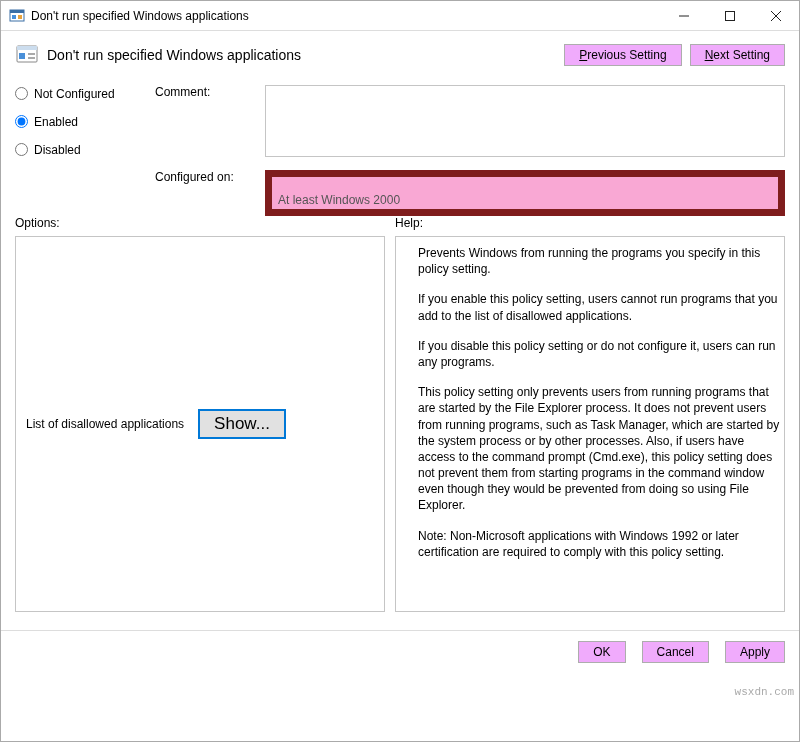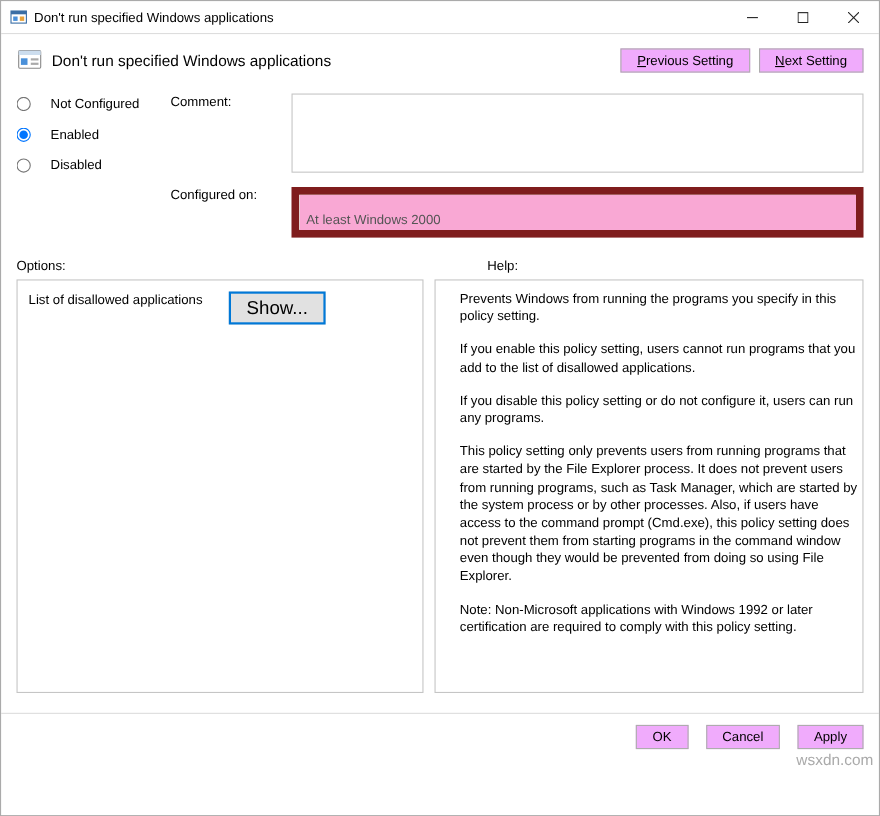--- a/index.html
+++ b/index.html
@@ -59,21 +59,21 @@
   }
   .wbtn .mn { text-decoration: underline; }
   .config-grid {
     display: grid;
     grid-template-columns: 140px 110px 1fr;
     column-gap: 0;
     row-gap: 10px;
     align-items: start;
   }
   .radio-col { grid-column: 1; display: flex; flex-direction: column; gap: 14px; padding-top: 2px;}
-  .radio-item { display: flex; align-items: flex-end; gap: 18px; }
+  .radio-item { display: flex; align-items: flex-start; gap: 6px; }
   .radio-item input { margin: 0; }
   .lbl-col1 { grid-column: 2; }
   .fld-col { grid-column: 3; }
   textarea.comment {
     width: 100%;
     height: 72px;
     resize: none;
     border: 1px solid #c5c5c5;
     font-family: inherit;
     font-size: 12px;
@@ -85,38 +85,36 @@
     height: 42px;
     border: 7px solid #7f1d1d;
     background: #f9a8d4;
     padding: 16px 6px;
     position: relative;
     overflow-y: scroll;
     color: #555;
   }
   .section-labels {
     display: flex;
-    margin-top: 18px;
     margin-bottom: 6px;
-    gap: 48px;
   }
   .section-labels .opts { width: 380px; }
   .panels {
     display: flex;
     gap: 10px;
     padding: 0 0 0 0;
   }
   .options-panel {
     width: 370px;
     height: 376px;
     border: 1px solid #c5c5c5;
     padding: 10px;
     display: flex;
-    align-items: flex-start;
-    gap: 24px;
+    align-items: center;
+    gap: 14px;
   }
   .show-btn {
     background: #e1e1e1;
     border: 2px solid #0078d7;
     padding: 3px 14px;
     font-family: inherit;
     font-size: 17px;
     cursor: pointer;
   }
   .help-panel {
@@ -133,23 +131,23 @@
     justify-content: flex-end;
     gap: 8px;
     padding: 10px 14px;
     border-top: 1px solid #ddd;
     margin-top: 18px;
   }
   .watermark {
     position: fixed;
     right: 6px;
     bottom: 44px;
-    font-size: 14px;
+    font-size: 11px;
     color: #aaa;
-    font-family: Liberation Sans, sans-serif;
+    font-family: Liberation Mono, monospace;
     pointer-events: none;
   }
   ::-webkit-scrollbar { width: 16px; }
   ::-webkit-scrollbar-track { background: #f0f0f0; }
   ::-webkit-scrollbar-thumb { background: #c2c2c2; }
   ::-webkit-scrollbar-button { background: #f0f0f0; height:16px; display:block;}
 </style>
 </head>
 <body>
 

